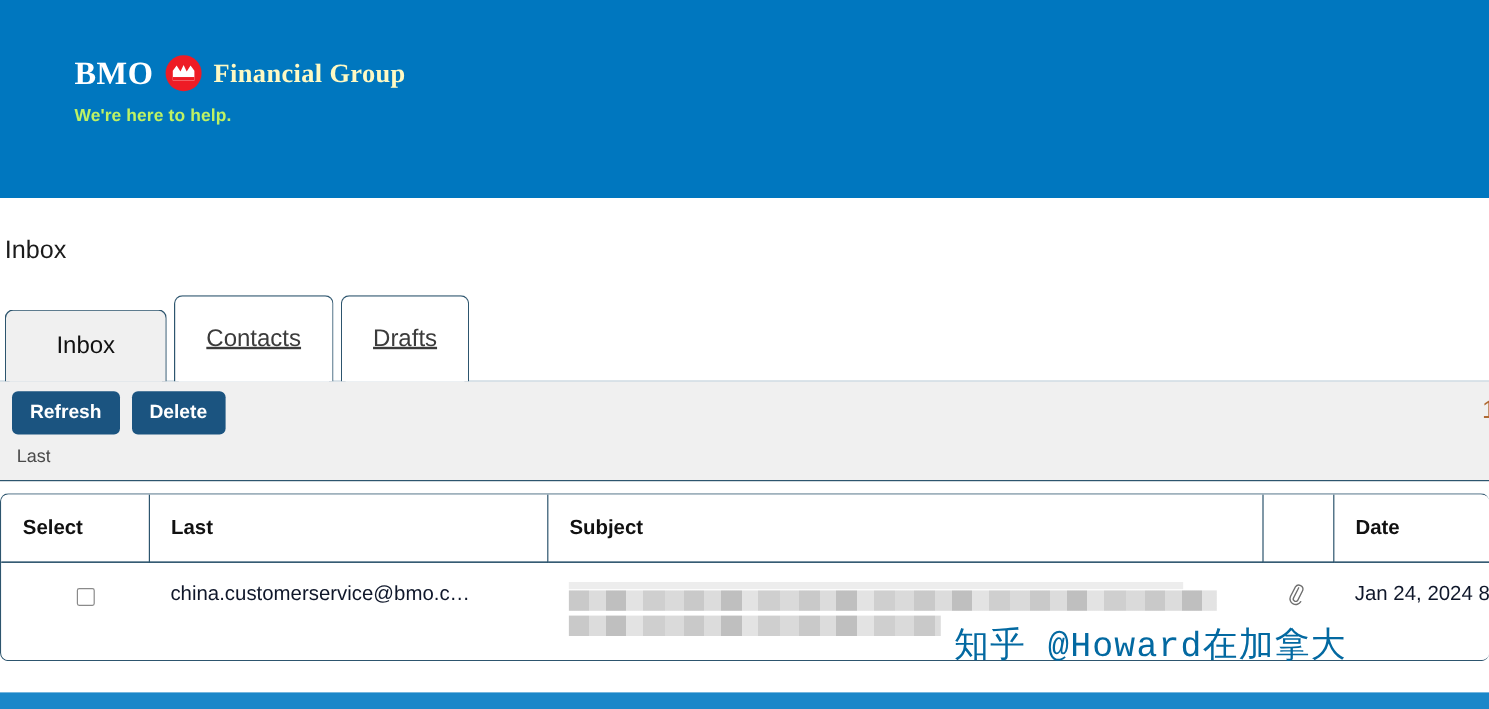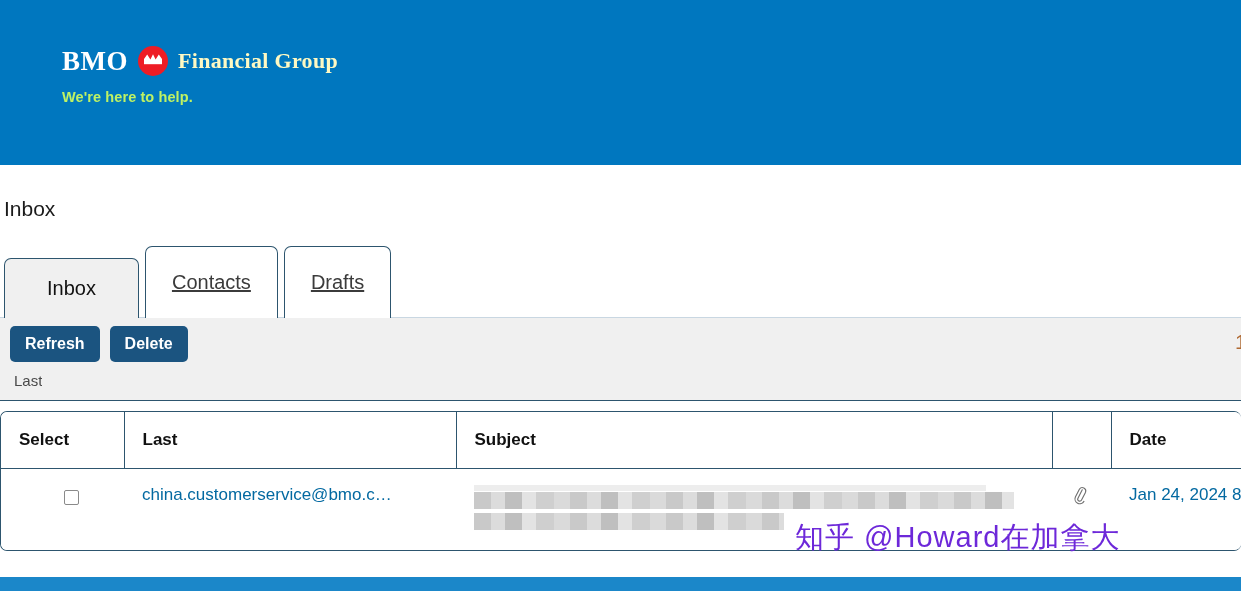--- a/index.html
+++ b/index.html
@@ -206,21 +206,21 @@
     color: #111111;
     padding: 18px 0 18px 18px;
     border-bottom: 1px solid #2d556e;
     border-right: 1px solid #2d556e;
     background: #ffffff;
     vertical-align: middle;
   }
   table.mail td {
     padding: 16px 0 16px 18px;
     font-size: 17px;
-    color: #0369a1;
+    color: #0f172a;
     vertical-align: top;
     background: #ffffff;
   }
   .col-select { width: 123px; }
   .col-from   { width: 332px; }
   .col-subject{ width: 596px; }
   .col-clip   { width: 59px; }
   .col-date   { width: 180px; }
 
   th.col-clip { border-right: none; }
@@ -267,22 +267,22 @@
   .redact-halo.h1 { width: 512px; }
 
   .clip-icon { display: inline-block; }
 
   
   .watermark {
     position: absolute;
     left: 795px;
     top: 518px;
     font-size: 29px;
-    color: #6d28d9;
-    font-family: Liberation Sans, sans-serif;
+    color: #0369a1;
+    font-family: Liberation Mono, monospace;
     letter-spacing: 1px;
     white-space: nowrap;
     pointer-events: none;
     z-index: 5;
   }
 
   
   .footer-bar {
     position: absolute;
     left: 0;

